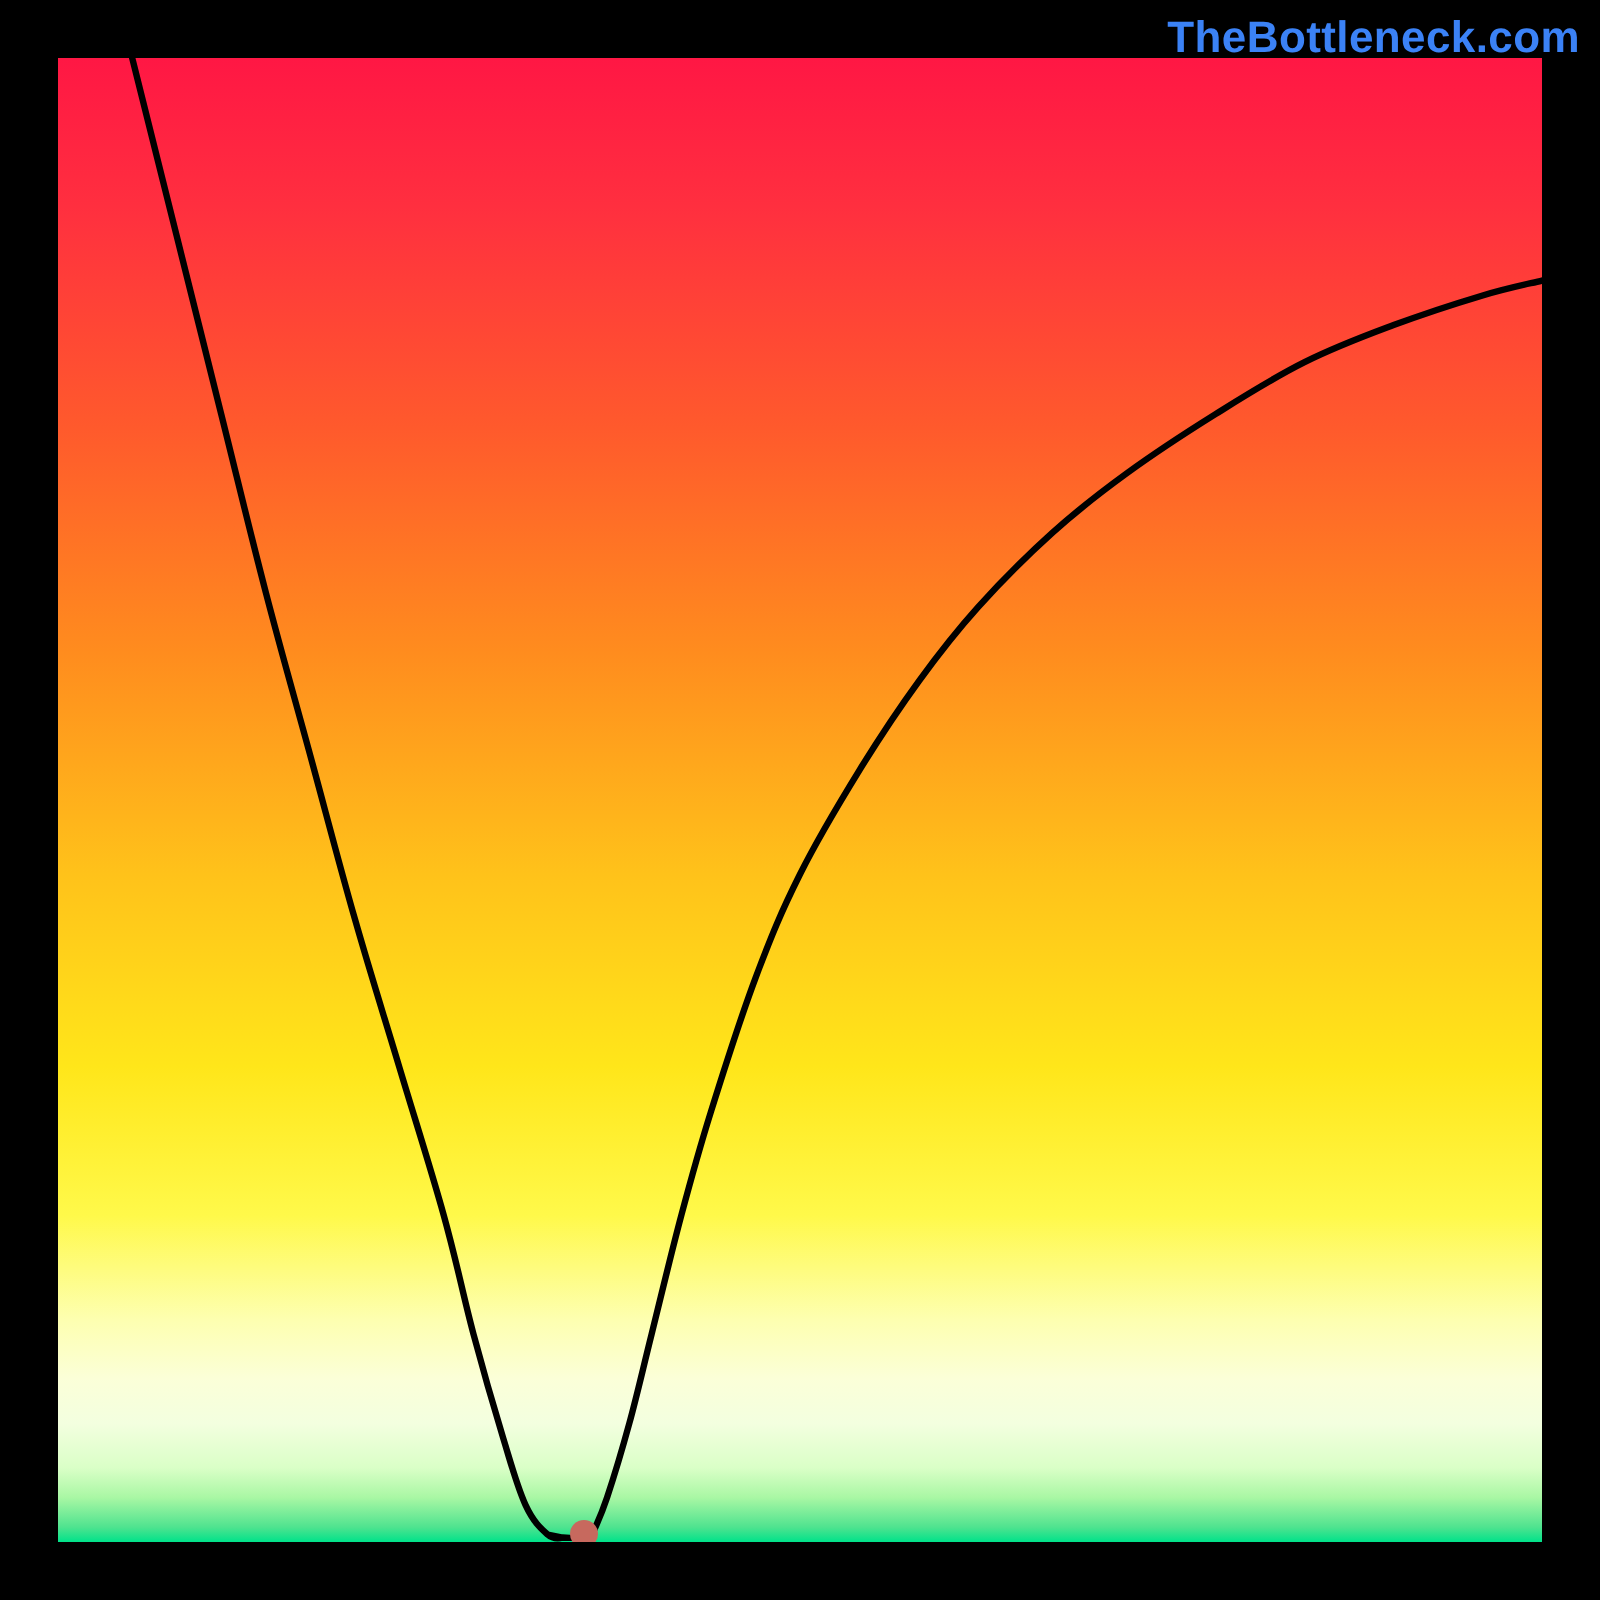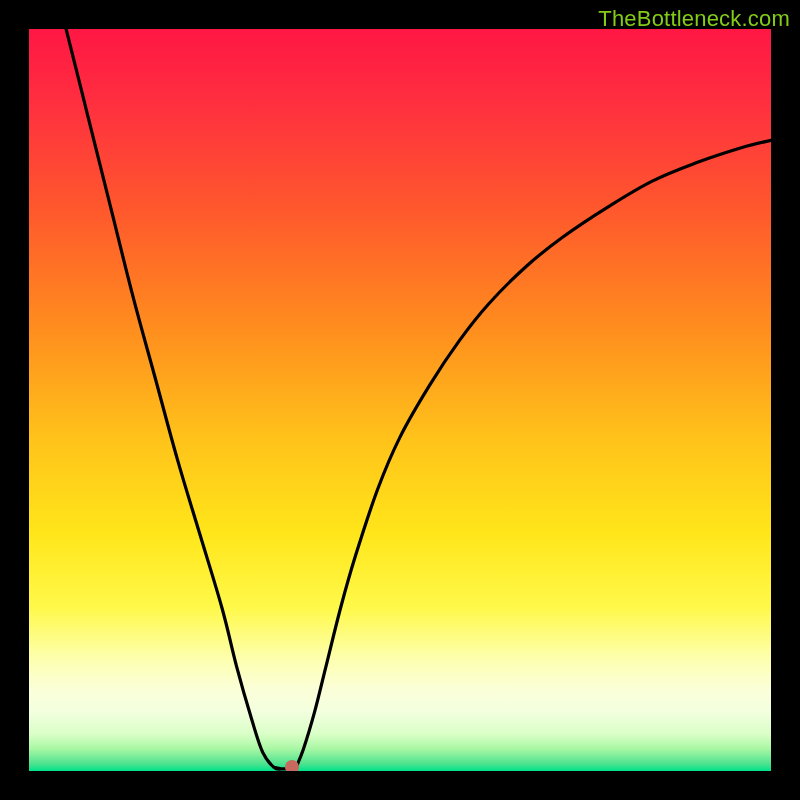--- a/index.html
+++ b/index.html
@@ -30,22 +30,22 @@
     left: 0;
     top: 0;
     width: 100%;
     height: 100%;
   }
   .watermark {
     position: absolute;
     top: 6px;
     right: 10px;
     font-size: 22px;
-    font-weight: 400;
-    color: #84cc16;
+    font-weight: 700;
+    color: #3b82f6;
     letter-spacing: 0.2px;
   }
   .dot {
     position: absolute;
     width: 14px;
     height: 14px;
     border-radius: 50%;
     background: #c7695e;
     transform: translate(-50%, -50%);
   }

